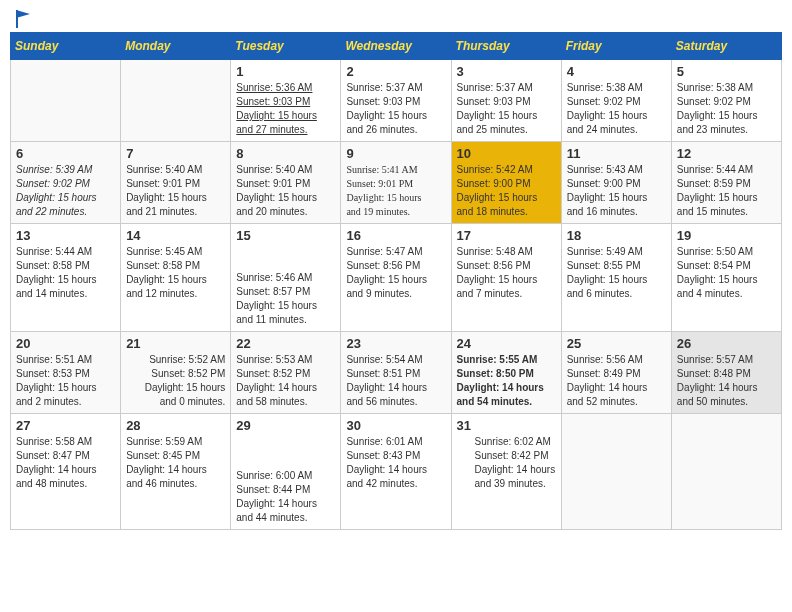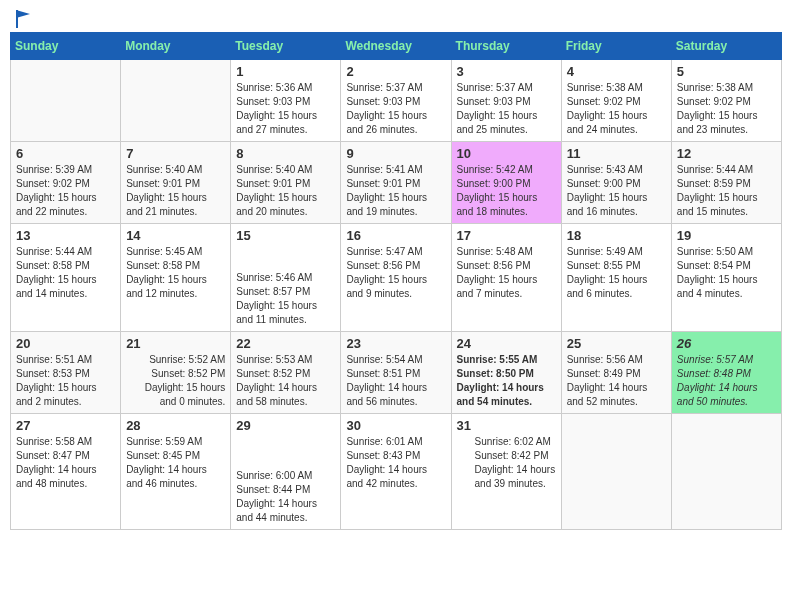--- a/index.html
+++ b/index.html
@@ -48,26 +48,27 @@
       font-size: 14px;
       color: #333;
     }
     .calendar {
       width: 100%;
       border-collapse: collapse;
       border: 1px solid #ccc;
     }
     .calendar th {
       background: #1a5fb4;
-      color: #86efac;
+      color: #fde047;
       font-size: 12px;
       padding: 6px 4px;
       text-align: left;
       border: 1px solid #1a5fb4;
       font-weight: bold;
+      font-style: italic;
     }
     .calendar td {
       vertical-align: top;
       border: 1px solid #ccc;
       padding: 4px 5px;
       width: 14.28%;
       min-height: 80px;
       background: #fff;
       font-size: 10.5px;
       color: #333;
@@ -120,21 +121,21 @@
         <th>Friday</th>
         <th>Saturday</th>
       </tr>
   </thead>
   <tbody id="calendar-body">
   <tr>
         <td class="empty" style="background: rgb(249, 249, 249);"></td>
         <td class="empty" style="background: rgb(249, 249, 249);"></td>
         <td>
           <span class="day-number">1</span>
-          <div class="day-info" style="white-space: pre-line;">Sunrise: 5:36 AM
+          <div class="day-info" style="white-space: pre-line; text-decoration: underline;">Sunrise: 5:36 AM
 Sunset: 9:03 PM
 Daylight: 15 hours
 and 27 minutes.</div>
         </td>
         <td>
           <span class="day-number">2</span>
           <div class="day-info" style="white-space: pre-line;">Sunrise: 5:37 AM
 Sunset: 9:03 PM
 Daylight: 15 hours
 and 26 minutes.</div>
@@ -157,47 +158,47 @@
           <span class="day-number">5</span>
           <div class="day-info" style="white-space: pre-line;">Sunrise: 5:38 AM
 Sunset: 9:02 PM
 Daylight: 15 hours
 and 23 minutes.</div>
         </td>
       </tr>
       <tr style="background: rgb(249, 249, 249);">
         <td style="background: rgb(249, 249, 249);">
           <span class="day-number">6</span>
-          <div class="day-info" style="white-space: pre-line;">Sunrise: 5:39 AM
+          <div class="day-info" style="white-space: pre-line; font-style: italic;">Sunrise: 5:39 AM
 Sunset: 9:02 PM
 Daylight: 15 hours
 and 22 minutes.</div>
         </td>
         <td style="background: rgb(249, 249, 249);">
           <span class="day-number">7</span>
           <div class="day-info" style="white-space: pre-line;">Sunrise: 5:40 AM
 Sunset: 9:01 PM
 Daylight: 15 hours
 and 21 minutes.</div>
         </td>
         <td style="background: rgb(249, 249, 249);">
           <span class="day-number">8</span>
           <div class="day-info" style="white-space: pre-line;">Sunrise: 5:40 AM
 Sunset: 9:01 PM
 Daylight: 15 hours
 and 20 minutes.</div>
         </td>
         <td style="background: rgb(249, 249, 249);">
           <span class="day-number">9</span>
-          <div class="day-info" style="white-space: pre-line;">Sunrise: 5:41 AM
+          <div class="day-info" style="white-space: pre-line; font-family: Liberation Serif, serif;">Sunrise: 5:41 AM
 Sunset: 9:01 PM
 Daylight: 15 hours
 and 19 minutes.</div>
         </td>
-        <td style="background: #f0abfc;">
+        <td style="background: #eab308;">
           <span class="day-number">10</span>
           <div class="day-info" style="white-space: pre-line;">Sunrise: 5:42 AM
 Sunset: 9:00 PM
 Daylight: 15 hours
 and 18 minutes.</div>
         </td>
         <td style="background: rgb(249, 249, 249);">
           <span class="day-number">11</span>
           <div class="day-info" style="white-space: pre-line;">Sunrise: 5:43 AM
 Sunset: 9:00 PM
@@ -299,21 +300,21 @@
 Daylight: 14 hours
 and 54 minutes.</div>
         </td>
         <td style="background: rgb(249, 249, 249);">
           <span class="day-number">25</span>
           <div class="day-info" style="white-space: pre-line;">Sunrise: 5:56 AM
 Sunset: 8:49 PM
 Daylight: 14 hours
 and 52 minutes.</div>
         </td>
-        <td style="background: #86efac; font-style: italic;">
+        <td style="background: #e5e5e5;">
           <span class="day-number">26</span>
           <div class="day-info" style="white-space: pre-line;">Sunrise: 5:57 AM
 Sunset: 8:48 PM
 Daylight: 14 hours
 and 50 minutes.</div>
         </td>
       </tr>
       <tr>
         <td>
           <span class="day-number">27</span>

